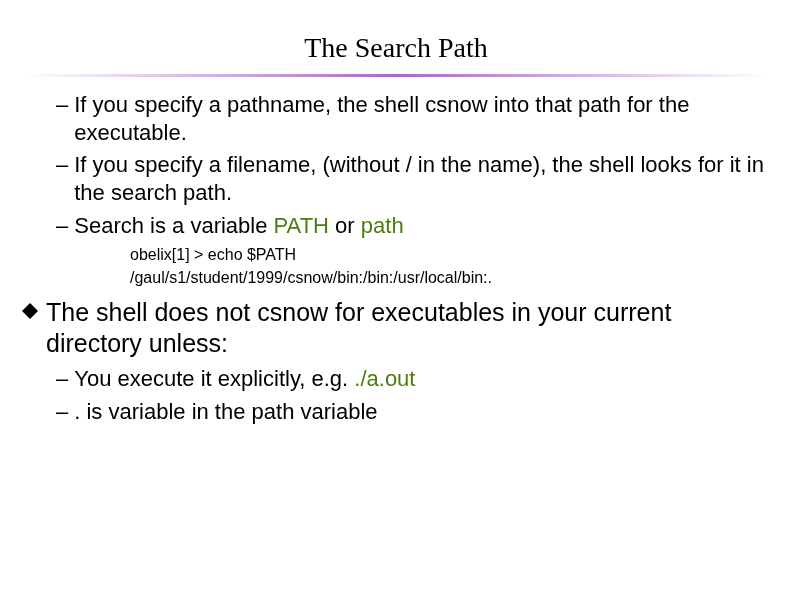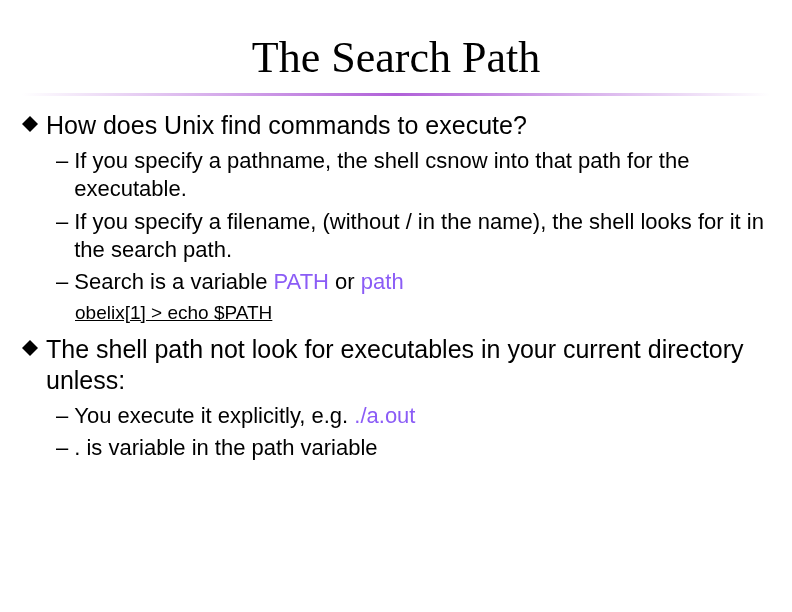--- a/index.html
+++ b/index.html
@@ -7,21 +7,21 @@
     width: 792px;
     height: 612px;
     background: #ffffff;
     font-family: Arial, Helvetica, sans-serif;
     color: #000000;
     position: relative;
     overflow: hidden;
   }
   .title {
     font-family: "Times New Roman", Times, serif;
-    font-size: 44px;
+    font-size: 28px;
     font-weight: 400;
     text-align: center;
     margin-top: 32px;
     margin-bottom: 10px;
   }
   .divider {
     height: 3px;
     margin: 0 22px 14px 22px;
     background: linear-gradient(to right, #ffffff 0%, #b060d8 50%, #ffffff 100%);
   }
@@ -48,74 +48,66 @@
     margin-left: 34px;
     display: flex;
     margin-bottom: 4px;
   }
   .l2 .dash {
     flex: 0 0 auto;
     margin-right: 6px;
   }
   .l2-text { flex: 1; }
   .l3 {
-    font-size: 19px;
+    font-size: 16px;
     line-height: 1.35;
-    margin-left: 53px;
+    margin-left: 108px;
     margin-bottom: 2px;
-    text-decoration: underline;
   }
-  .purple { color: #8b5cf6; }
+  .purple { color: #4d7c0f; }
   .group { margin-bottom: 8px; }
   .group2 { margin-top: 6px; }
 </style>
 </head>
 <body>
 
 <div class="title">The Search Path</div>
 <div class="divider"></div>
 
 <div class="content">
 
   <div class="group">
-    <div class="l1">
-      <span class="bullet">
-        <svg width="16" height="16" viewBox="0 0 16 16">
-            <polygon points="8,0 16,8 8,16 0,8" fill="#000"></polygon>
-          </svg>
-      </span>
-      <span class="l1-text">How does Unix find commands to execute?</span>
-    </div>
 
     <div class="l2">
       <span class="dash">–</span>
       <span class="l2-text">If you specify a pathname, the shell csnow into that path for the executable.</span>
     </div>
     <div class="l2">
       <span class="dash">–</span>
       <span class="l2-text">If you specify a filename, (without / in the name), the shell looks for it in the search path.</span>
     </div>
     <div class="l2">
       <span class="dash">–</span>
       <span class="l2-text">
         <span>Search is a variable </span><span class="purple">PATH</span><span> or </span><span class="purple">path</span>
       </span>
     </div>
 
     <div class="l3">obelix[1] &gt; echo $PATH</div>
+    <div class="l3">/gaul/s1/student/1999/csnow/bin:/bin:/usr/local/bin:.</div>
   </div>
 
   <div class="group group2">
     <div class="l1">
       <span class="bullet">
         <svg width="16" height="16" viewBox="0 0 16 16">
             <polygon points="8,0 16,8 8,16 0,8" fill="#000"></polygon>
           </svg>
       </span>
-      <span class="l1-text">The shell path not look for executables in your current directory unless:</span>
+      <span class="l1-text">The shell does not csnow for executables in your current directory unless:</span>
     </div>
 
     <div class="l2">
       <span class="dash">–</span>
       <span class="l2-text">
         <span>You execute it explicitly, e.g. </span><span class="purple">./a.out</span>
       </span>
     </div>
     <div class="l2">
       <span class="dash">–</span>

